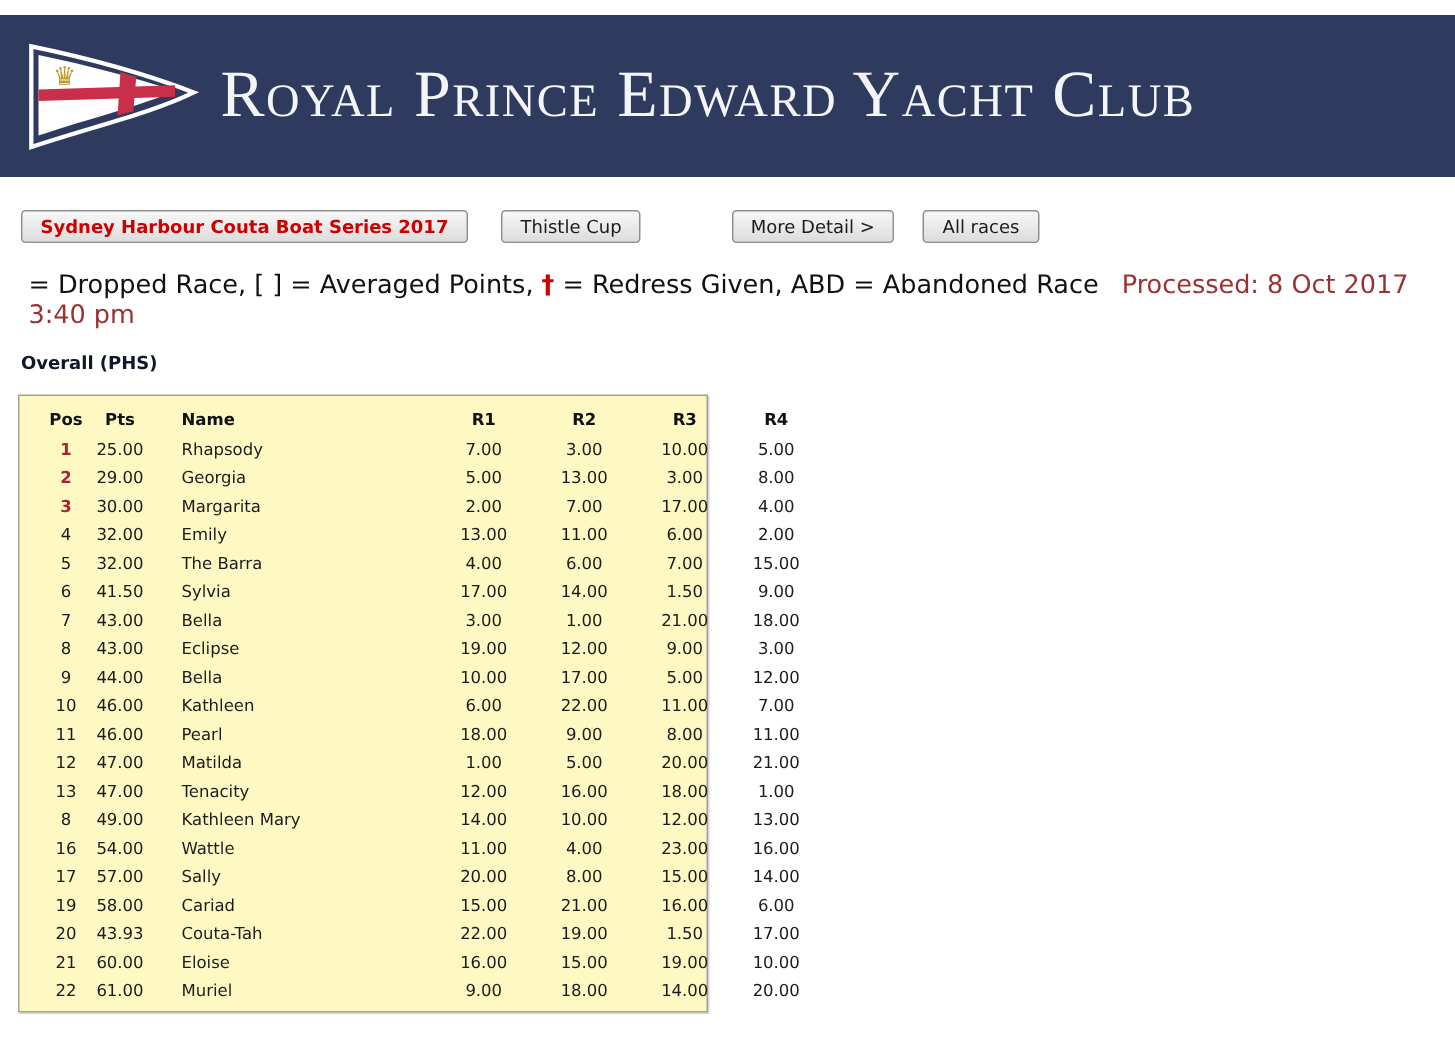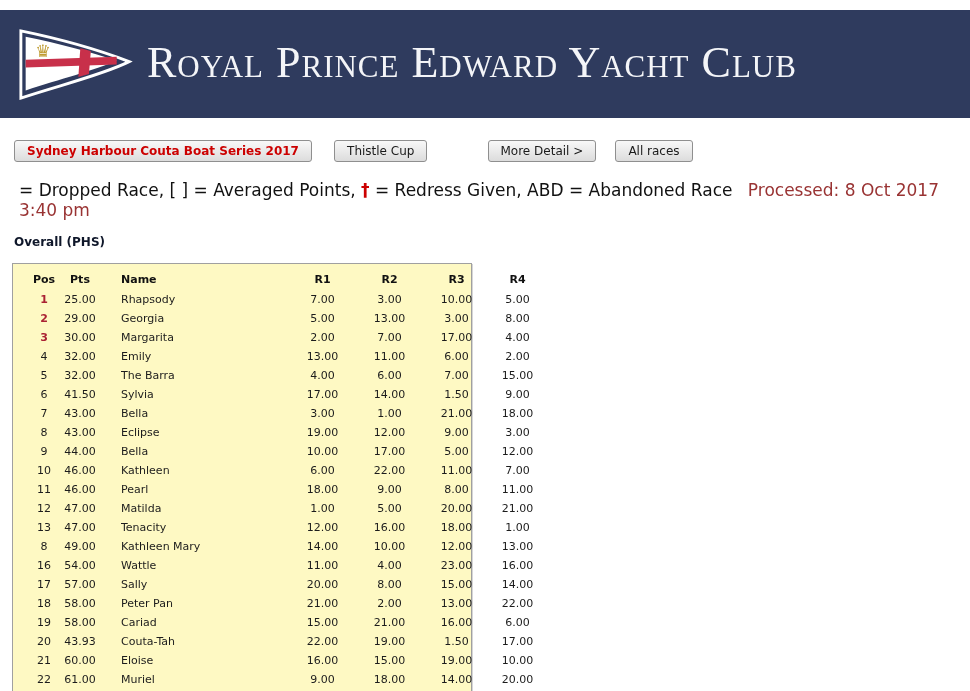--- a/index.html
+++ b/index.html
@@ -253,29 +253,20 @@
         <tr>
           <td>17</td>
           <td>57.00</td>
           <td>Sally</td>
           <td>20.00</td>
           <td>8.00</td>
           <td>15.00</td>
           <td>14.00</td>
         </tr>
         <tr>
-          <td>18</td>
-          <td>58.00</td>
-          <td>Peter Pan</td>
-          <td>21.00</td>
-          <td>2.00</td>
-          <td>13.00</td>
-          <td>22.00</td>
-        </tr>
-        <tr>
           <td>19</td>
           <td>58.00</td>
           <td>Cariad</td>
           <td>15.00</td>
           <td>21.00</td>
           <td>16.00</td>
           <td>6.00</td>
         </tr>
         <tr>
           <td>20</td>

